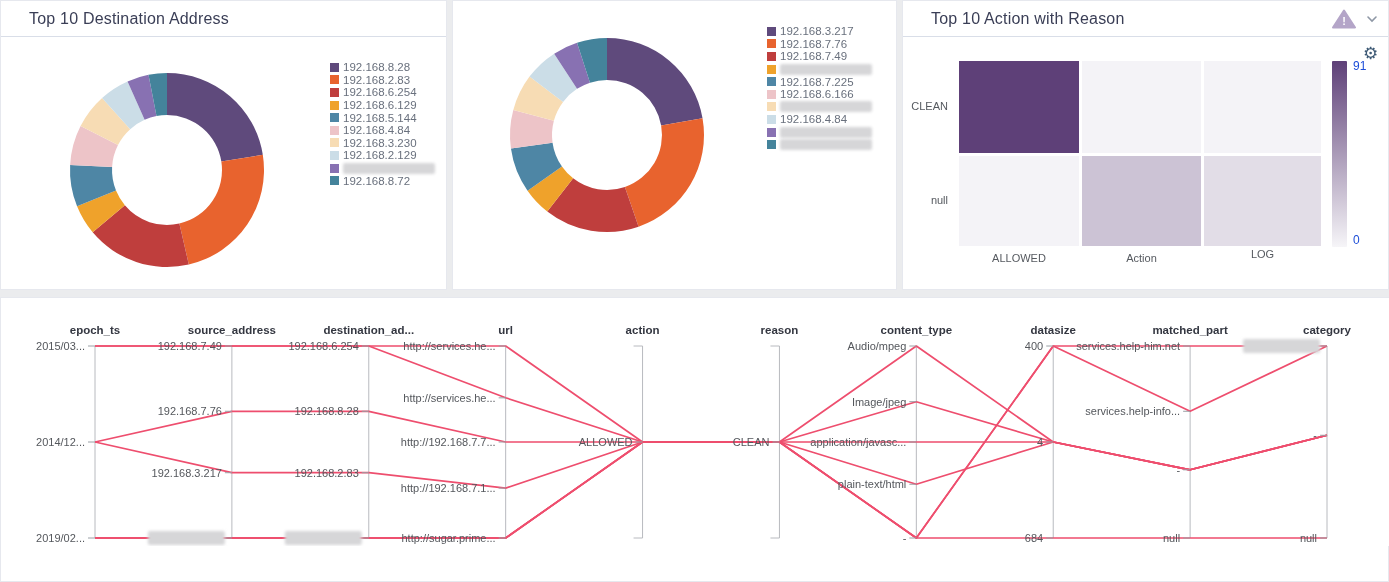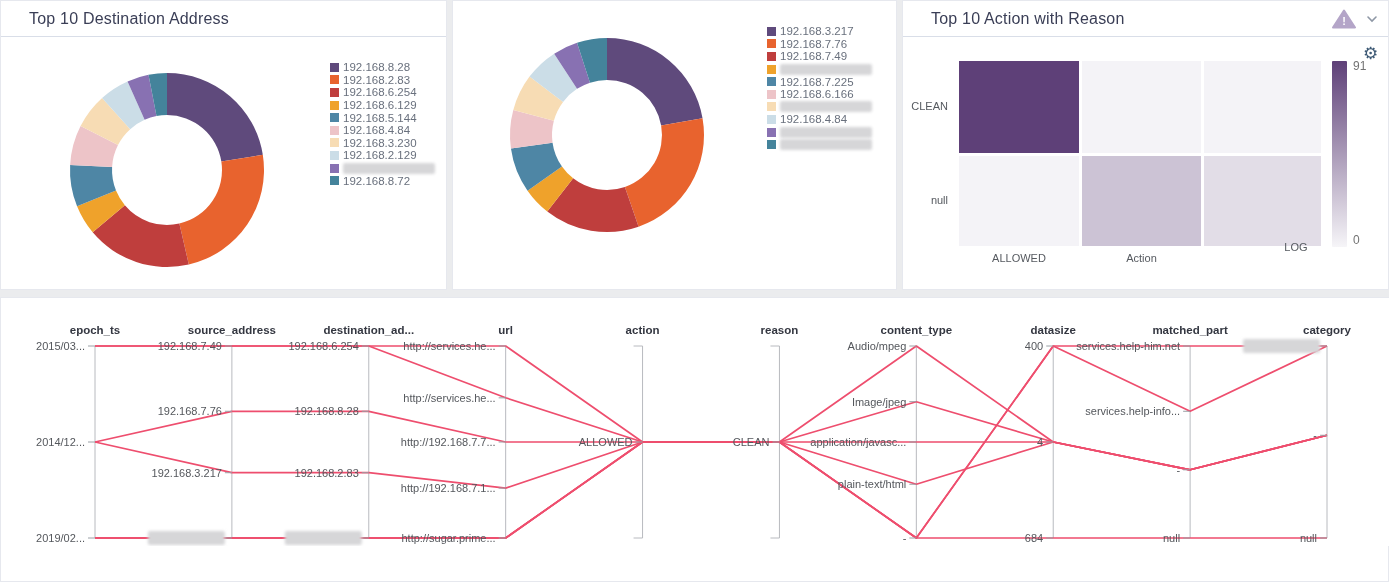--- a/index.html
+++ b/index.html
@@ -19,21 +19,21 @@
   .legend { position:absolute; display:flex; flex-direction:column; }
   .li { display:flex; align-items:center; height:12.6px; }
   .sw { width:9px; height:9px; margin-right:4px; flex:0 0 auto; }
   .lt { font-size:11.5px; color:#69707d; white-space:nowrap; }
   .redact { background:#d6d6d8; border-radius:2px; filter:blur(1.5px); display:inline-block; }
   
   .hm-cell { position:absolute; }
   .hm-rowlabel { position:absolute; font-size:11px; color:#55595f; text-align:right; width:60px; }
   .hm-collabel { position:absolute; font-size:11px; color:#55595f; text-align:center; width:90px; }
   .hm-colorbar { position:absolute; width:15px; border-radius:1px; }
-  .hm-scale-label { position:absolute; font-size:12px; color:#737373; }
+  .hm-scale-label { position:absolute; font-size:12px; color:#1d4ed8; }
   .gear { position:absolute; font-size:17px; color:#3e5a75; cursor:pointer; line-height:1; }
   .warn-tri { width:24px; height:20px; }
   .chev { width:12px; height:12px; }
 </style>
 </head>
 <body>
 
 <div class="panel" id="panel-dest">
   <div class="panel-titlebar">
     <span class="panel-title">Top 10 Destination Address</span>
@@ -176,21 +176,21 @@
   <div class="hm-cell" style="left: 56px; top: 24px; width: 120px; height: 92px; background: rgb(94, 64, 120);"></div>
       <div class="hm-cell" style="left: 179px; top: 24px; width: 119px; height: 92px; background: rgb(244, 243, 247);"></div>
       <div class="hm-cell" style="left: 301px; top: 24px; width: 117px; height: 92px; background: rgb(244, 243, 247);"></div>
       <div class="hm-cell" style="left: 56px; top: 119px; width: 120px; height: 90px; background: rgb(244, 243, 247);"></div>
       <div class="hm-cell" style="left: 179px; top: 119px; width: 119px; height: 90px; background: rgb(204, 195, 213);"></div>
       <div class="hm-cell" style="left: 301px; top: 119px; width: 117px; height: 90px; background: rgb(226, 221, 231);"></div>
       <div class="hm-rowlabel" style="left: -15px; top: 63px;">CLEAN</div>
       <div class="hm-rowlabel" style="left: -15px; top: 157px;">null</div>
       <div class="hm-collabel" style="left: 71px; top: 215px;">ALLOWED</div>
       <div class="hm-collabel" style="left: 193.5px; top: 215px;">Action</div>
-      <div class="hm-collabel" style="left: 314.5px; top: 204px; text-align: right;">LOG</div>
+      <div class="hm-collabel" style="left: 314.5px; top: 211px;">LOG</div>
     </div>
 </div>
 
 <div class="panel" id="panel-details">
   <div class="chart-area">
     <svg id="parallel" width="1389" height="248">
       <defs>
           <filter id="blurf" x="-30%" y="-30%" width="160%" height="160%">
             <feGaussianBlur stdDeviation="1.6"></feGaussianBlur>
           </filter>

